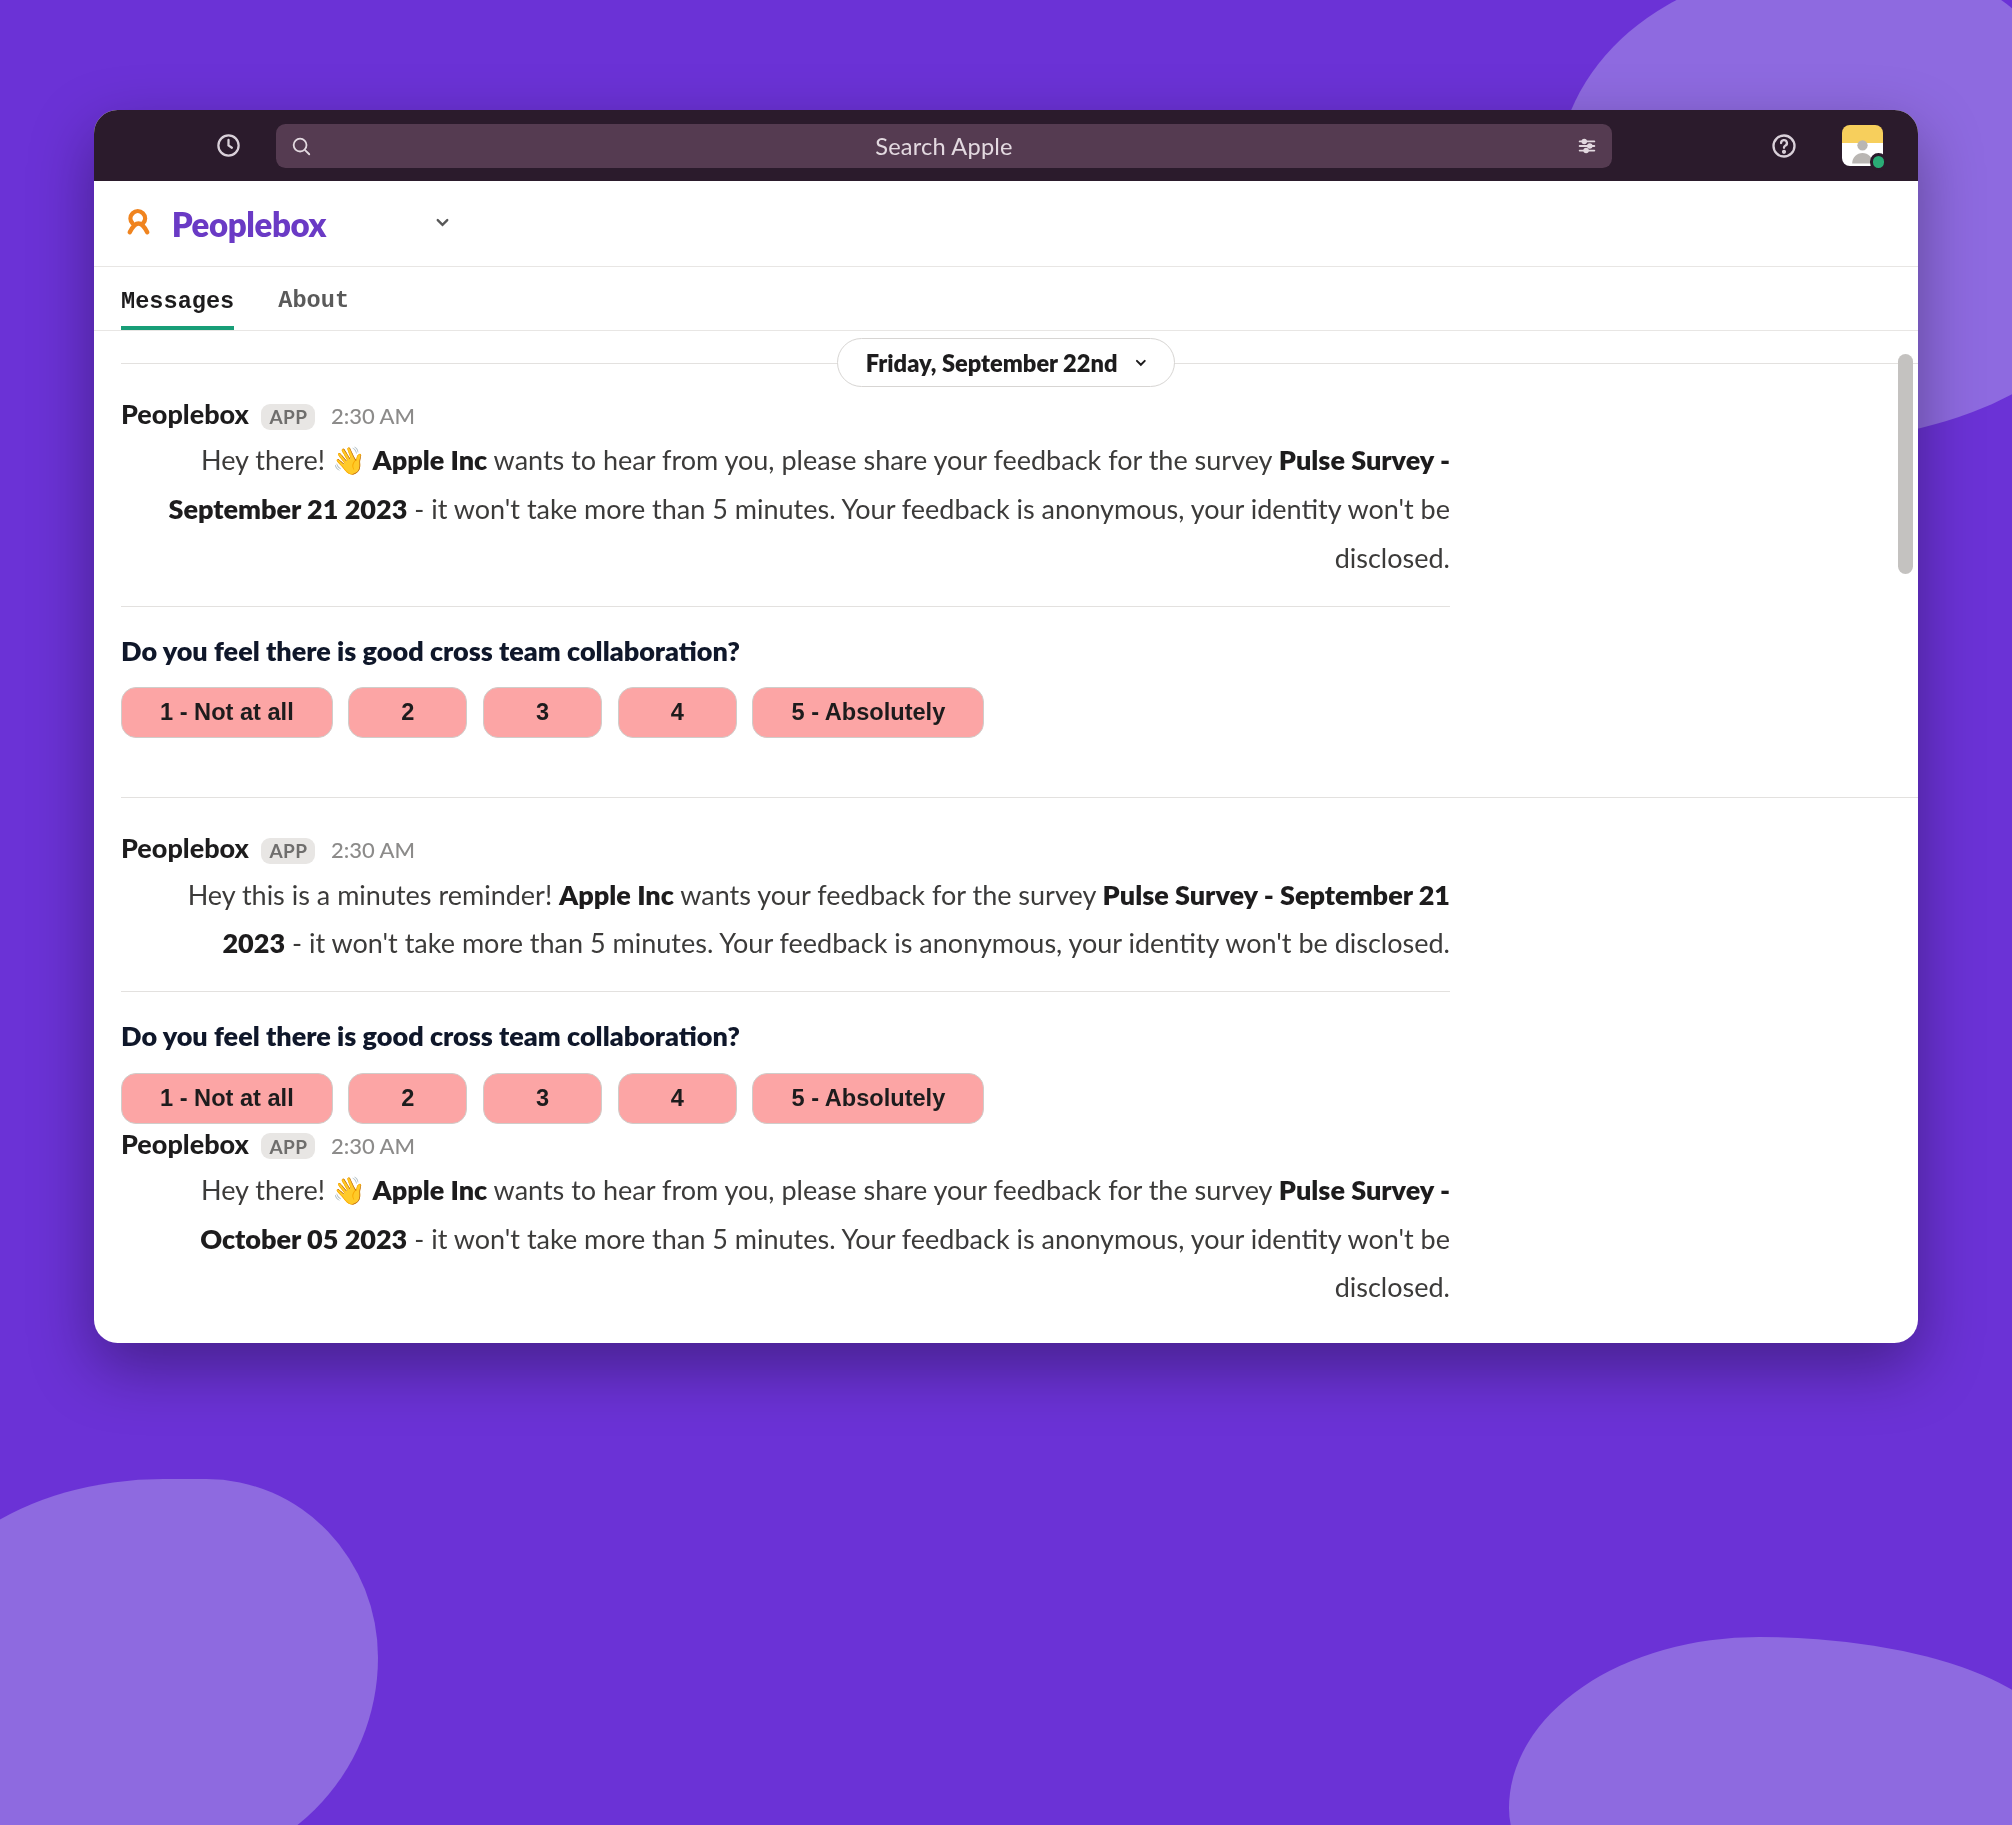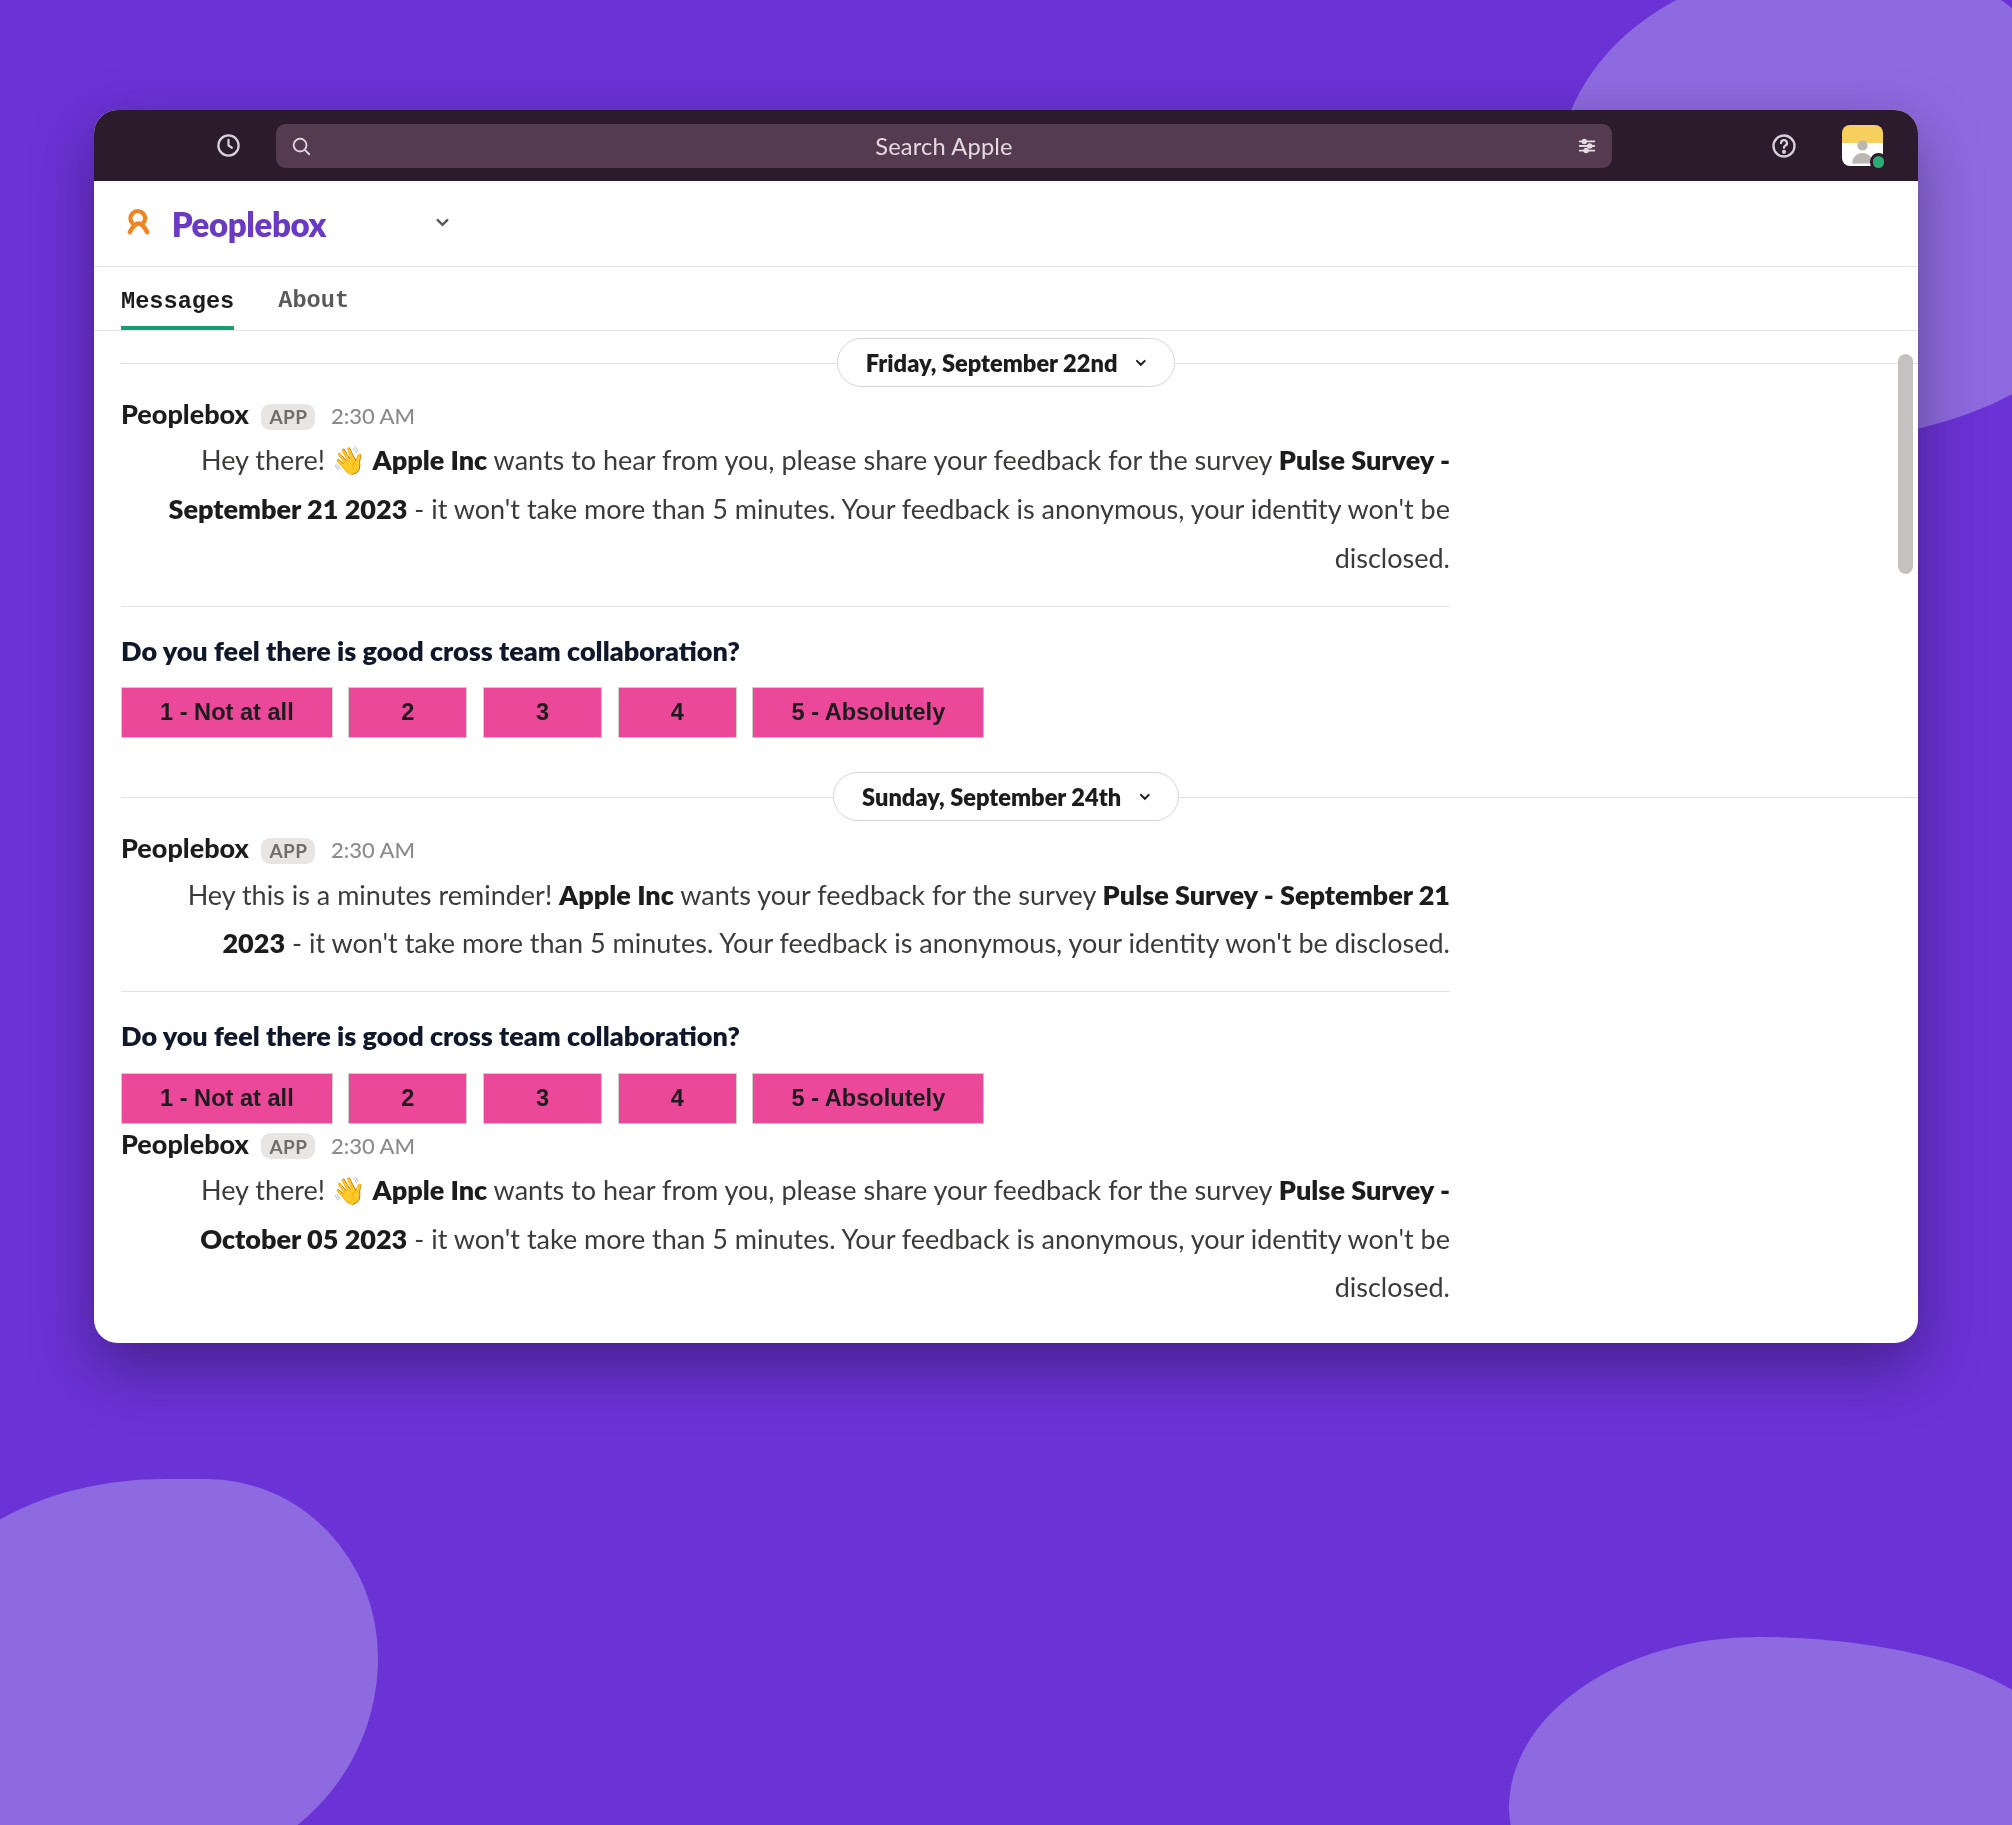--- a/index.html
+++ b/index.html
@@ -248,23 +248,23 @@
     font-weight: 800;
     color: #0f172a;
     margin-bottom: 20.4px;
   }
   .options {
     display: flex;
     gap: 15.7px;
     flex-wrap: wrap;
   }
   .opt-btn {
-    background: #ec4899;
+    background: #fca5a5;
     border: 1.6px solid #cfcdca;
-    border-radius: 0;
+    border-radius: 15px;
     padding: 11px 38px;
     font-size: 23.6px;
     font-weight: 700;
     color: #1d1c1d;
     cursor: pointer;
     min-width: 119px;
     text-align: center;
   }
   .opt-btn.wide { min-width: 173px; }
 
@@ -383,26 +383,20 @@
           <button class="opt-btn">2</button>
           <button class="opt-btn">3</button>
           <button class="opt-btn">4</button>
           <button class="opt-btn wide">5 - Absolutely</button>
         </div>
       </div>
     </div>
 
     <div class="date-row" style="margin-top:27px">
       <div class="date-line"></div>
-      <div class="date-chip">
-        <span>Sunday, September 24th</span>
-        <svg class="chevron-down" width="15.7" height="15.7" viewBox="0 0 24 24" fill="none" stroke="#1d1c1d" stroke-width="3" stroke-linecap="round">
-            <path d="M6 9l6 6 6-6"></path>
-          </svg>
-      </div>
     </div>
 
     <div class="message">
       <div class="msg-head">
         <span class="msg-user">Peoplebox</span>
         <span class="app-badge">APP</span>
         <span class="msg-time">2:30 AM</span>
       </div>
       <div class="msg-body">
         <span>Hey this is a minutes reminder! </span><strong>Apple Inc</strong><span> wants your feedback for the survey </span><strong>Pulse Survey - September 21 2023</strong><span> - it won't take more than 5 minutes. Your feedback is anonymous, your identity won't be disclosed.</span>

